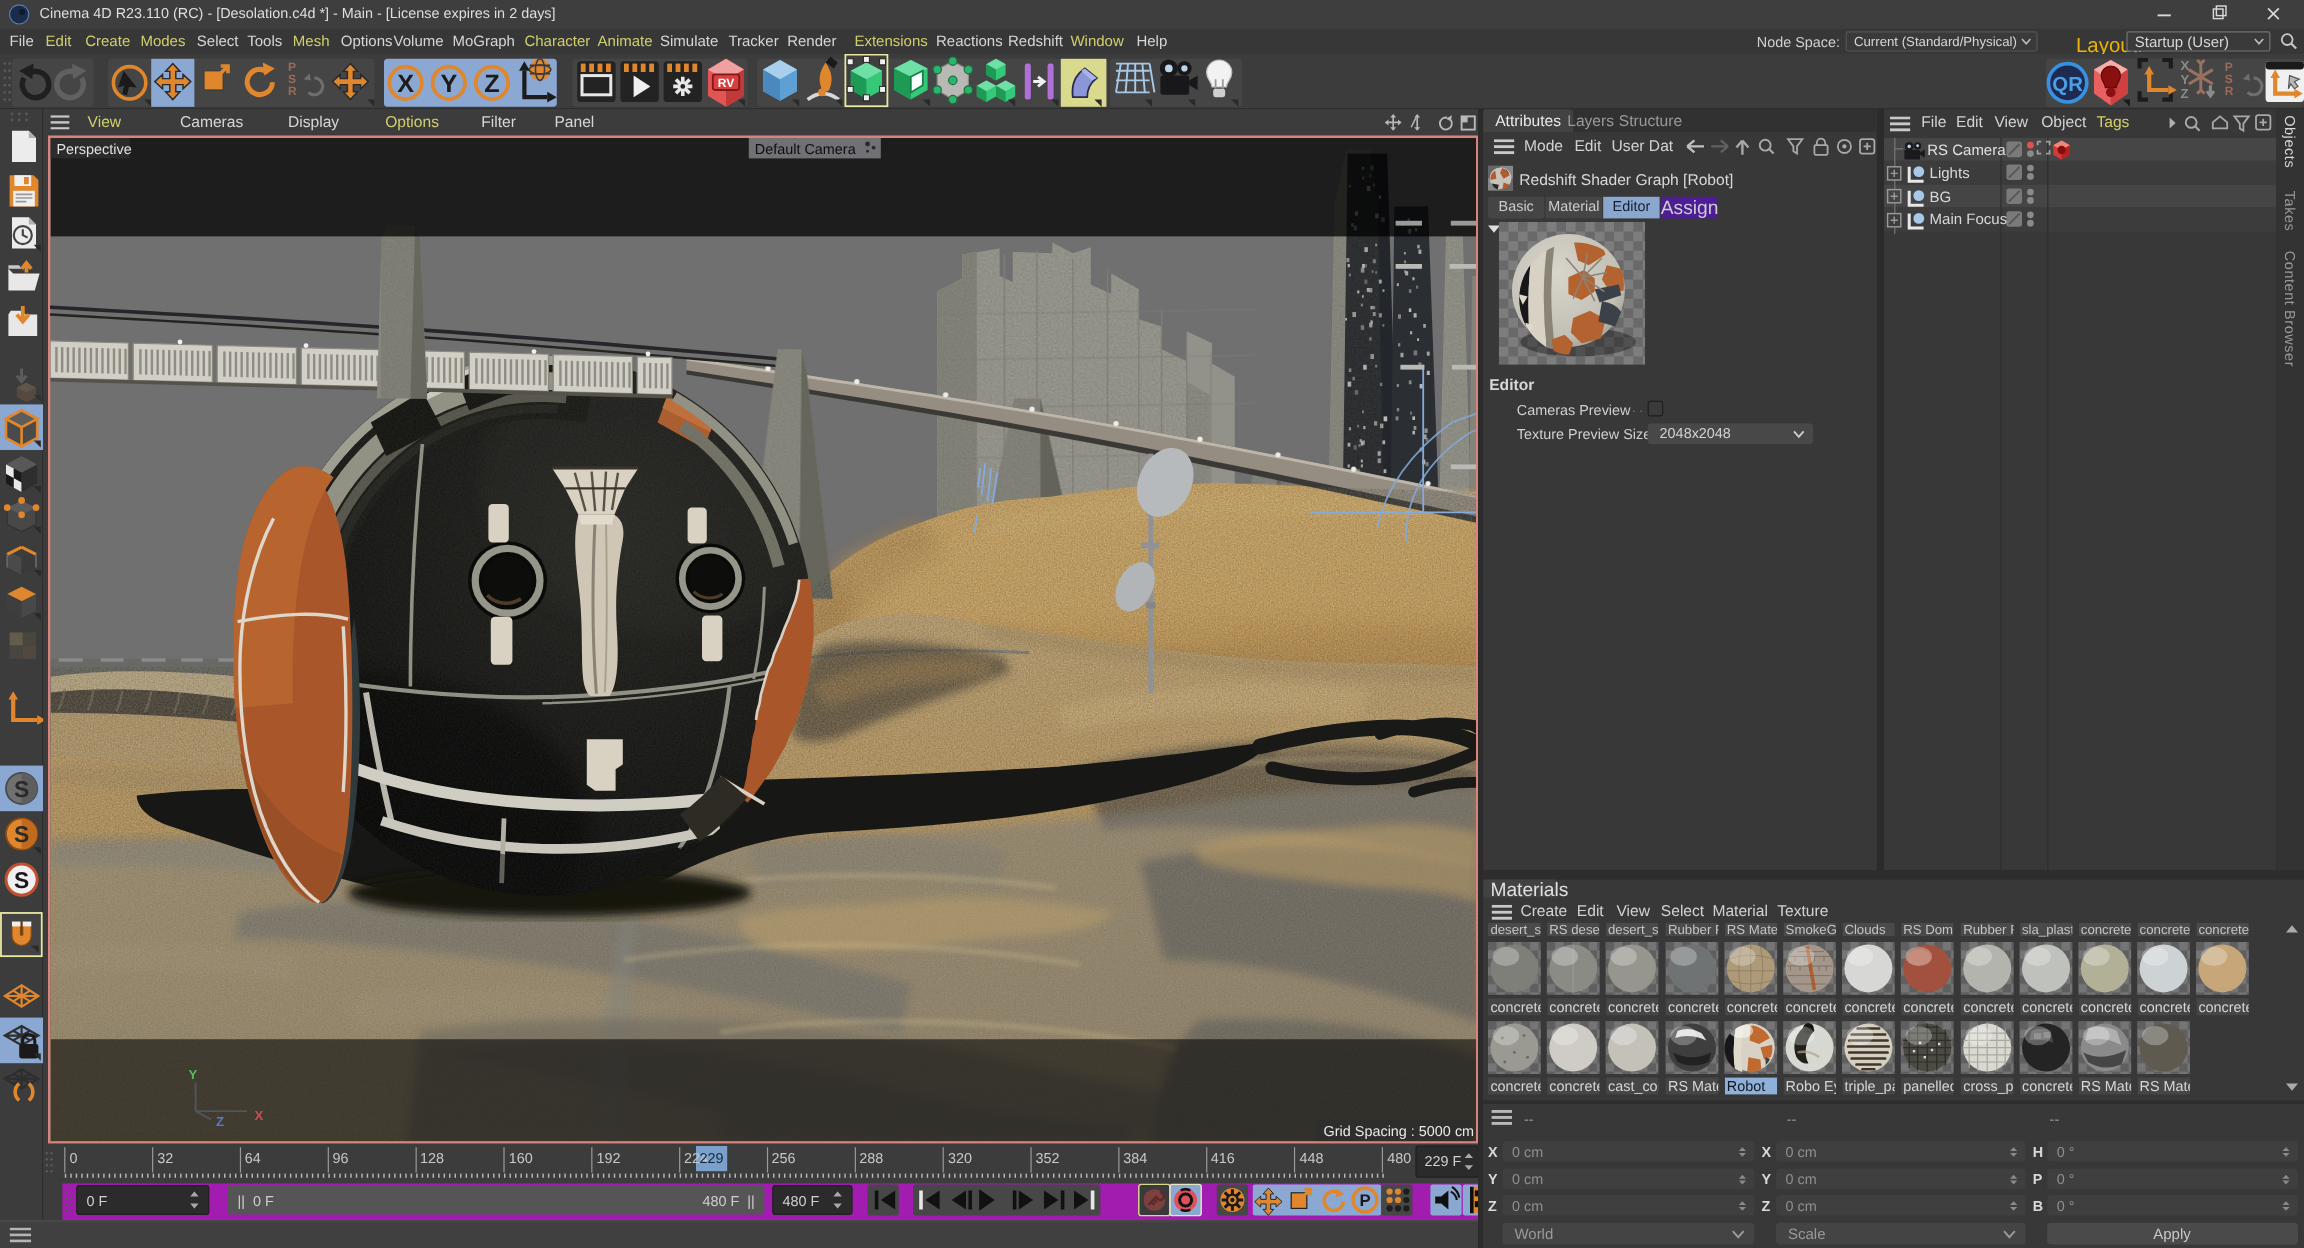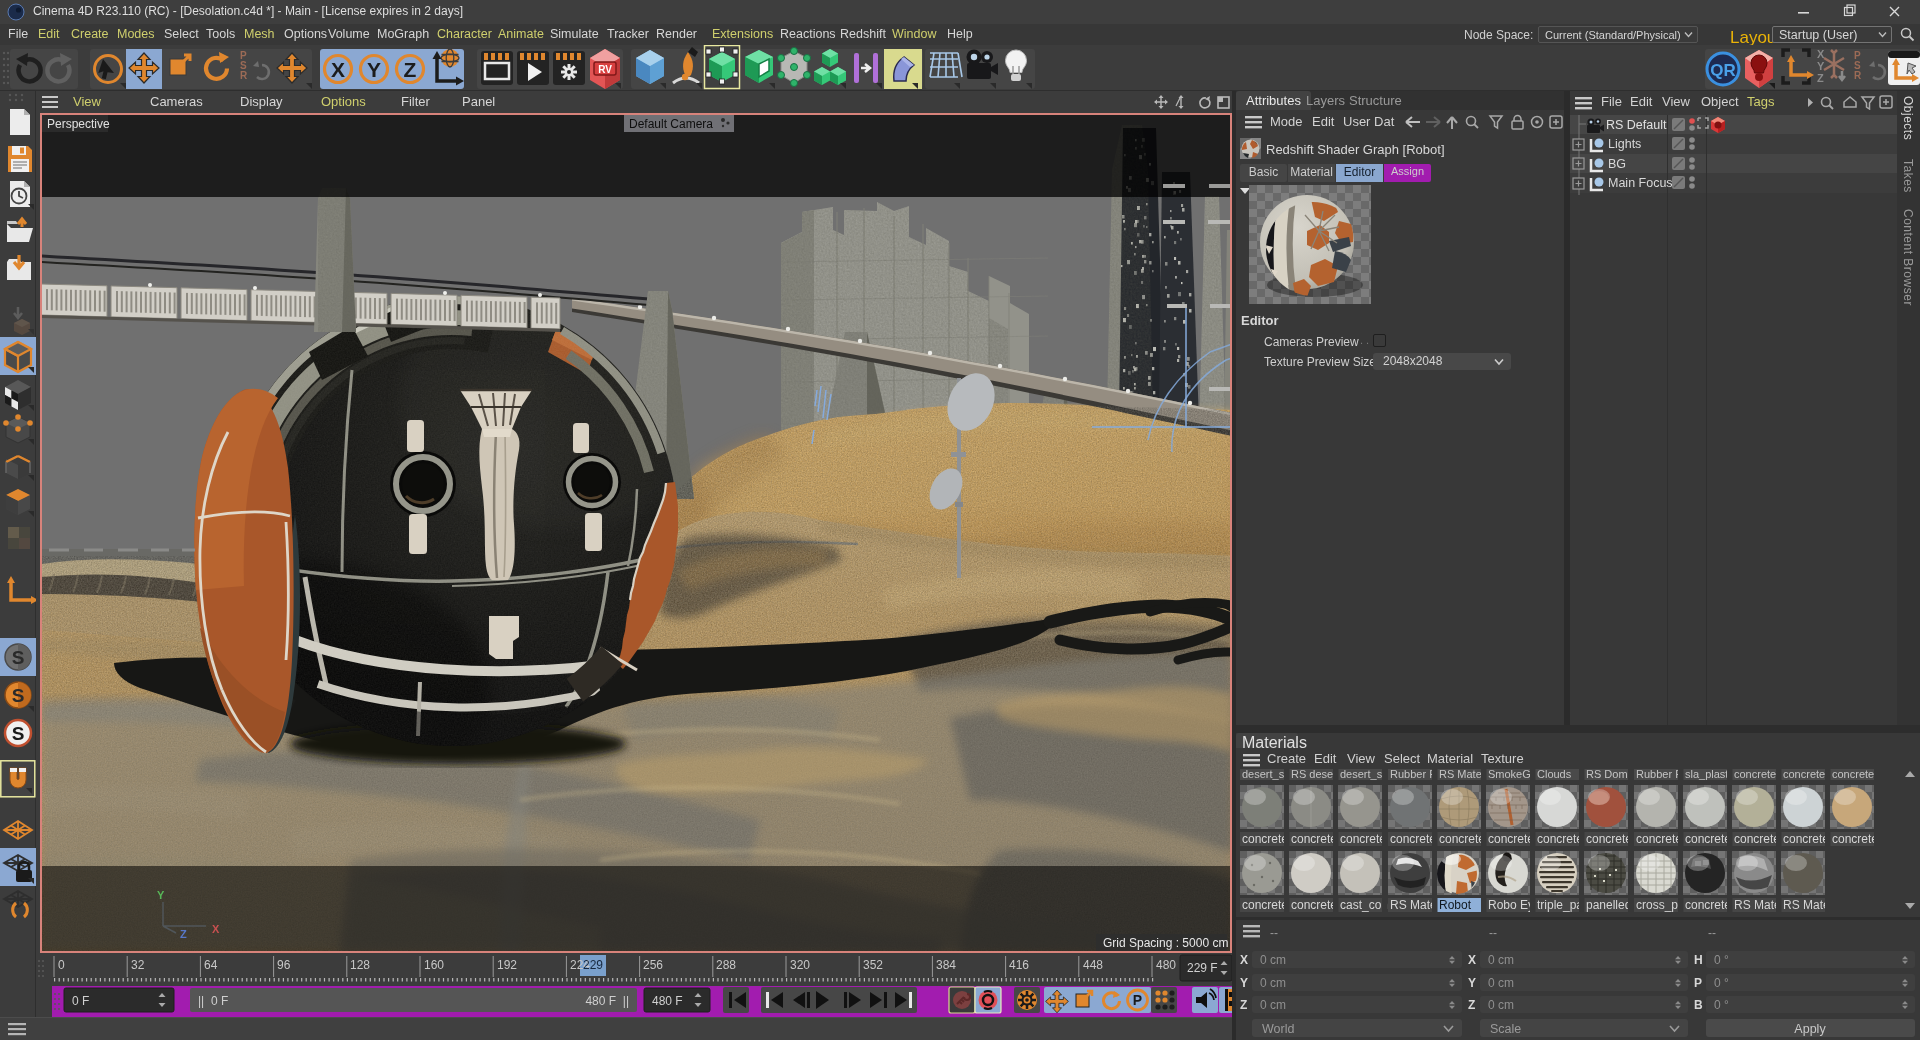--- a/index.html
+++ b/index.html
@@ -1599,21 +1599,21 @@
     <path d="M6 4 a9 9 0 0 0-4 8 l5-1z" fill="#b05c2e"></path>
         <path d="M12 2 q5 2 6 6 l-5 3-3-5z" fill="#b05c2e"></path>
         <path d="M13 14 l5 2 a9 9 0 0 1-6 4z" fill="#b05c2e"></path>
     <path d="M3 15 a9 9 0 0 0 5 5 l1-4z" fill="#24282a"></path>
         <path d="M14 3 a9 9 0 0 1 4 4" fill="#222"></path>
   </svg>
   <span class="abs" style="left:30px;top:51px;font-size:13px;color:#d8d8d8">Redshift Shader Graph [Robot]</span>
   <div class="abs" style="left:4px;top:73px;width:47px;height:18px;background:#454545;border-radius:2px;color:#ccc;font-size:12px;text-align:center;padding-top:1px">Basic</div>
   <div class="abs" style="left:52px;top:73px;width:47px;height:18px;background:#454545;color:#ccc;font-size:12px;text-align:center;padding-top:1px">Material</div>
   <div class="abs" style="left:100px;top:73px;width:47px;height:18px;background:#8aa7cf;color:#15202e;font-size:12px;text-align:center;padding-top:1px">Editor</div>
-  <div class="abs" style="left:148px;top:73px;width:47px;height:18px;background:#a21caf;border-radius:0 2px 2px 0;color:#ccc;font-size:11px;text-align:center;padding-top:1px">Assign</div>
+  <div class="abs" style="left:148px;top:73px;width:47px;height:18px;background:#4c1d95;border-radius:0 2px 2px 0;color:#ccc;font-size:16px;text-align:center;padding-top:1px">Assign</div>
   <svg class="abs" style="left:4px;top:96px" width="10" height="8" viewBox="0 0 10 8">
         <path d="M0 1 l5 6 5-6" fill="#ddd"></path>
       </svg>
   <svg class="abs" style="left:13px;top:94px" width="122" height="119" viewBox="0 0 122 119">
     <defs>
       <pattern id="chkp" width="16" height="16" patternUnits="userSpaceOnUse">
         <rect width="16" height="16" fill="#7d7d7d"></rect>
             <rect width="8" height="8" fill="#696969"></rect>
             <rect x="8" y="8" width="8" height="8" fill="#696969"></rect>
       </pattern>
@@ -1740,21 +1740,21 @@
       <rect x="102" y="42" width="13" height="13" rx="2" fill="#7a7a7a"></rect>
           <path d="M104 53 l9-9" stroke="#555" stroke-width="1.5"></path>
       <circle cx="122" cy="45" r="2.8" fill="#8a8a8a"></circle>
           <circle cx="122" cy="52" r="2.8" fill="#8a8a8a"></circle>
       <rect x="102" y="61" width="13" height="13" rx="2" fill="#7a7a7a"></rect>
           <path d="M104 72 l9-9" stroke="#555" stroke-width="1.5"></path>
       <circle cx="122" cy="64" r="2.8" fill="#8a8a8a"></circle>
           <circle cx="122" cy="71" r="2.8" fill="#8a8a8a"></circle>
     </g>
   </svg>
-  <span class="abs" style="left:36px;top:27px;font-size:12.5px;color:#e0e0e0">RS Default</span>
+  <span class="abs" style="left:36px;top:27px;font-size:12.5px;color:#e0e0e0">RS Camera</span>
   <span class="abs" style="left:38px;top:46px;font-size:12.5px;color:#d8d8d8">Lights</span>
   <span class="abs" style="left:38px;top:66px;font-size:12.5px;color:#d8d8d8">BG</span>
   <span class="abs" style="left:38px;top:85px;font-size:12.5px;color:#d8d8d8">Main Focus</span>
 </div>
 <div id="tabstrip">
   <span class="vtext abs" style="left:4px;top:5px;color:#d8d8d8">Objects</span>
   <span class="vtext abs" style="left:4px;top:68px">Takes</span>
   <span class="vtext abs" style="left:4px;top:118px">Content Browser</span>
 </div>
 <div id="matpanel">

